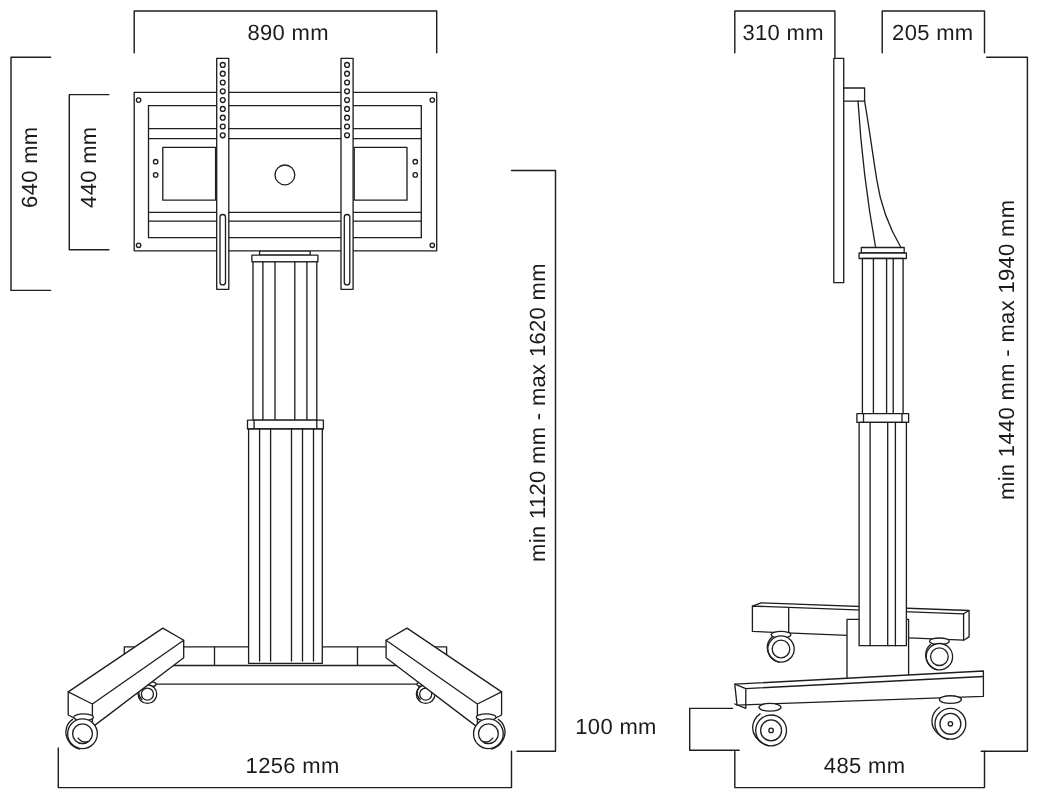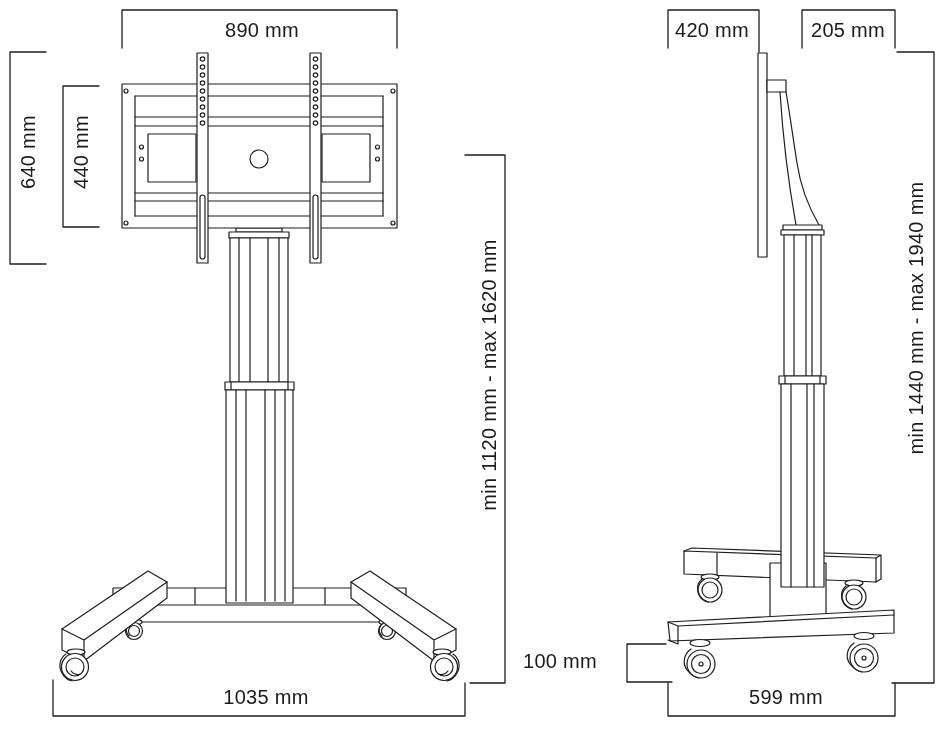--- a/index.html
+++ b/index.html
@@ -208,25 +208,25 @@
   </svg>
 
   <div class="dim-label" style="left:262px;top:30px">890 mm</div>
 
   <div class="dim-label vertical" style="left:28px;top:152px">640 mm</div>
 
   <div class="dim-label vertical" style="left:81px;top:152px">440 mm</div>
 
   <div class="dim-label vertical" style="left:489px;top:375px">min 1120 mm - max 1620 mm</div>
 
-  <div class="dim-label" style="left:266px;top:697px">1035 mm</div>
-
-  <div class="dim-label" style="left:712px;top:30px">420 mm</div>
+  <div class="dim-label" style="left:266px;top:697px">1256 mm</div>
+
+  <div class="dim-label" style="left:712px;top:30px">310 mm</div>
 
   <div class="dim-label" style="left:848px;top:30px">205 mm</div>
 
   <div class="dim-label vertical" style="left:916px;top:318px">min 1440 mm - max 1940 mm</div>
 
   <div class="dim-label" style="left:560px;top:661px">100 mm</div>
 
-  <div class="dim-label" style="left:786px;top:697px">599 mm</div>
+  <div class="dim-label" style="left:786px;top:697px">485 mm</div>
 
 </div>
 
 </body></html>

